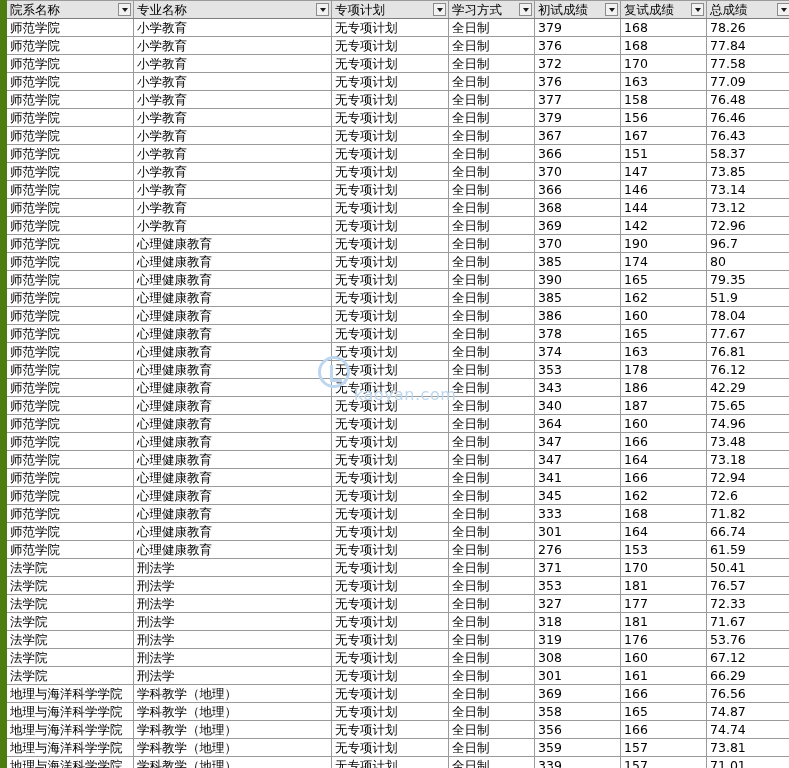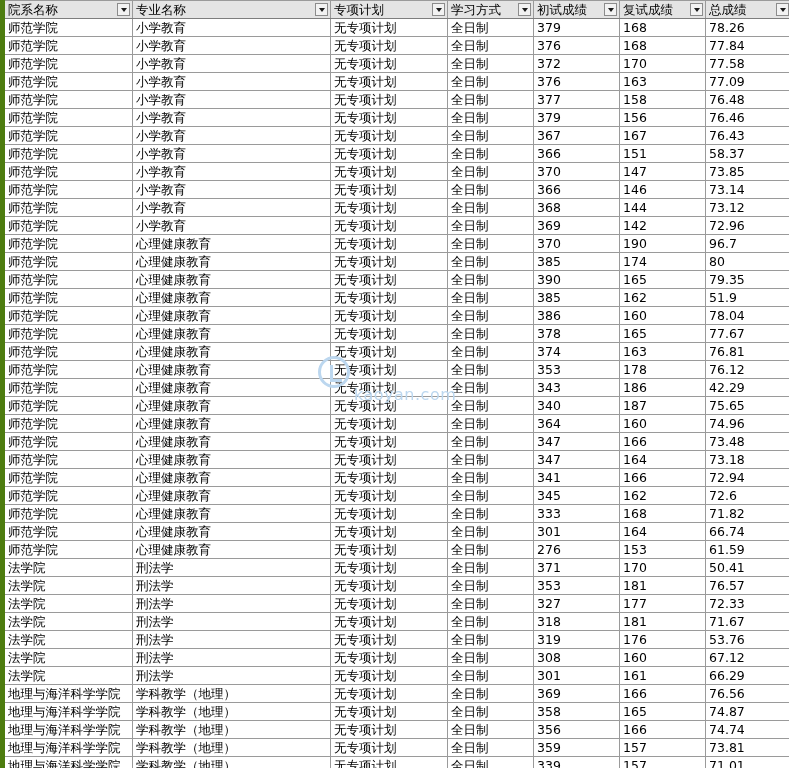--- a/index.html
+++ b/index.html
@@ -35,21 +35,21 @@
     padding: 0 2px 0 3px;
     height: 17px;
     line-height: 17px;
     font-weight: normal;
     text-align: left;
     white-space: nowrap;
     overflow: hidden;
     font-size: 12.5px;
   }
   #grid tr td:first-child, #grid tr th:first-child {
-    border-left: 5px solid #4d7c0f;
+    border-left: 7px solid #4d7c0f;
   }
   #grid thead th {
     background: #e4e4e4;
     border-top: 1px solid #9a9a9a;
     border-bottom: 1px solid #7d7d7d;
     position: relative;
     padding-right: 18px;
     font-size: 12.5px;
   }
   .filter-btn {

